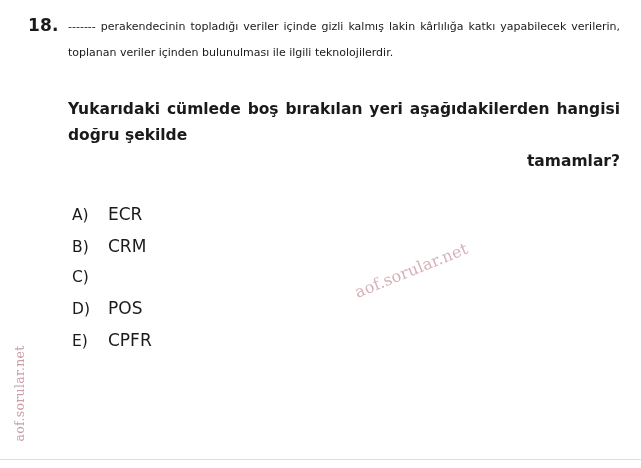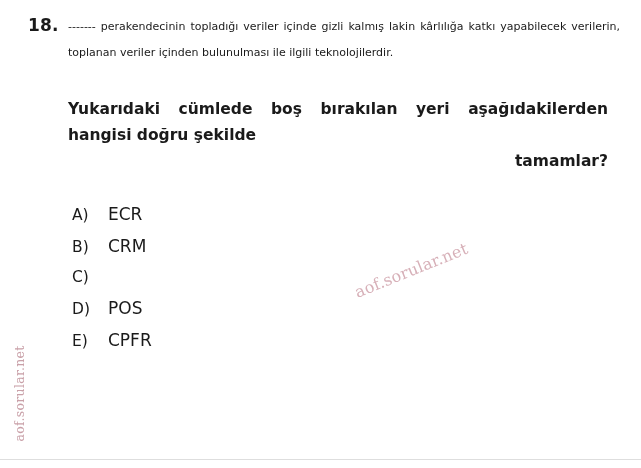--- a/index.html
+++ b/index.html
@@ -74,21 +74,21 @@
     text-align: justify;
     text-justify: inter-word;
     margin: 0;
   }
   .q-prompt {
     font-size: 15.5px;
     line-height: 26px;
     font-weight: bold;
     text-align: justify;
     text-justify: inter-word;
-    margin: 30px 12px 0 0;
+    margin: 30px 0 0 0;
   }
   .q-prompt .last-line {
     display: block;
     text-align: right;
   }
   .options {
     margin-top: 30px;
     margin-left: 44px;
   }
   .option {

